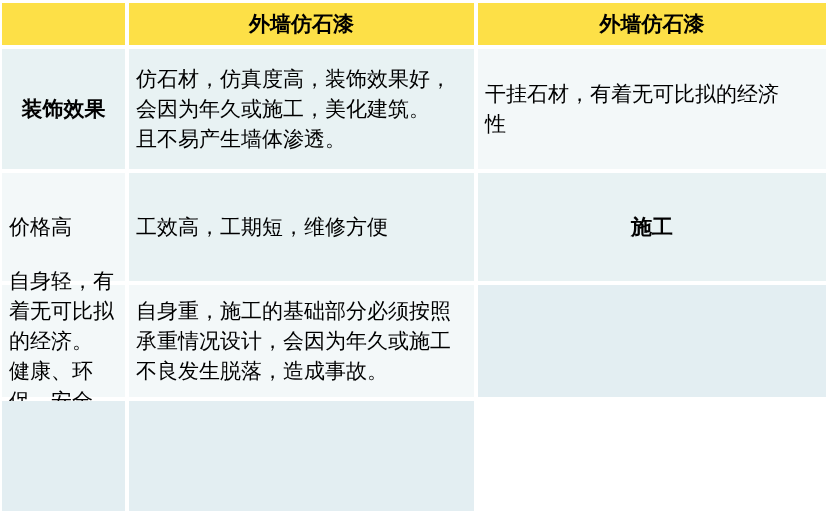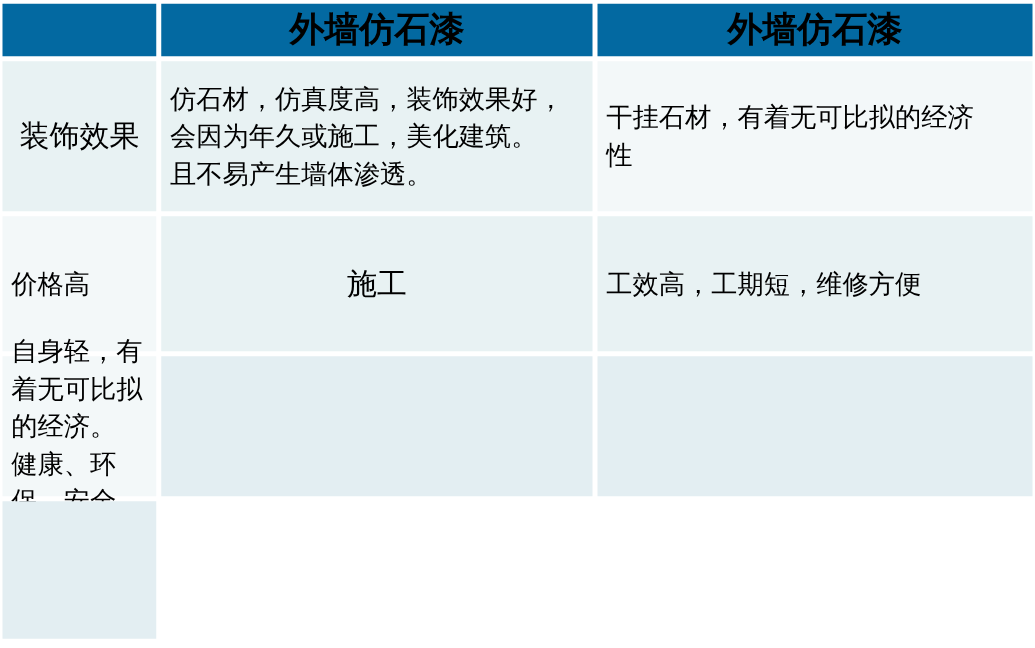--- a/index.html
+++ b/index.html
@@ -23,29 +23,29 @@
     column-gap: 4px;
     row-gap: 4px;
     padding: 3px 2px 0 2px;
   }
   .cell {
     display: flex;
     align-items: center;
     box-sizing: border-box;
   }
   .header-cell {
-    background: #0369a1;
+    background: #fde047;
     justify-content: center;
     font-weight: bold;
-    font-size: 28px;
+    font-size: 21px;
   }
   .label-cell {
     justify-content: center;
-    font-weight: normal;
-    font-size: 24px;
+    font-weight: bold;
+    font-size: 21px;
   }
   .content-cell {
     justify-content: flex-start;
     font-size: 21px;
     line-height: 30px;
     padding: 0 6px 0 7px;
     white-space: pre-line;
     text-align: left;
   }
   .tint { background: #e8f2f3; }
@@ -64,24 +64,27 @@
 
     <div class="cell label-cell tint">装饰效果</div>
     <div class="cell content-cell tint">仿石材，仿真度高，装饰效果好，
 会因为年久或施工，美化建筑。
 且不易产生墙体渗透。</div>
 
     <div class="cell content-cell light">干挂石材，有着无可比拟的经济
 性</div>
     <div class="cell content-cell light">价格高</div>
 
+    <div class="cell content-cell tint">工效高，工期短，维修方便</div>
     <div class="cell label-cell tint">施工</div>
-    <div class="cell content-cell tint">工效高，工期短，维修方便</div>
 
     <div class="cell content-cell light">自身轻，有着无可比拟的经济。
 健康、环保、安全。</div>
+    <div class="cell content-cell light">自身重，施工的基础部分必须按照
+承重情况设计，会因为年久或施工
+不良发生脱落，造成事故。</div>
 
     <div class="cell partial"></div>
     <div class="cell partial"></div>
     <div class="cell partial"></div>
 
   </div>
 </div>
 
 </body></html>

